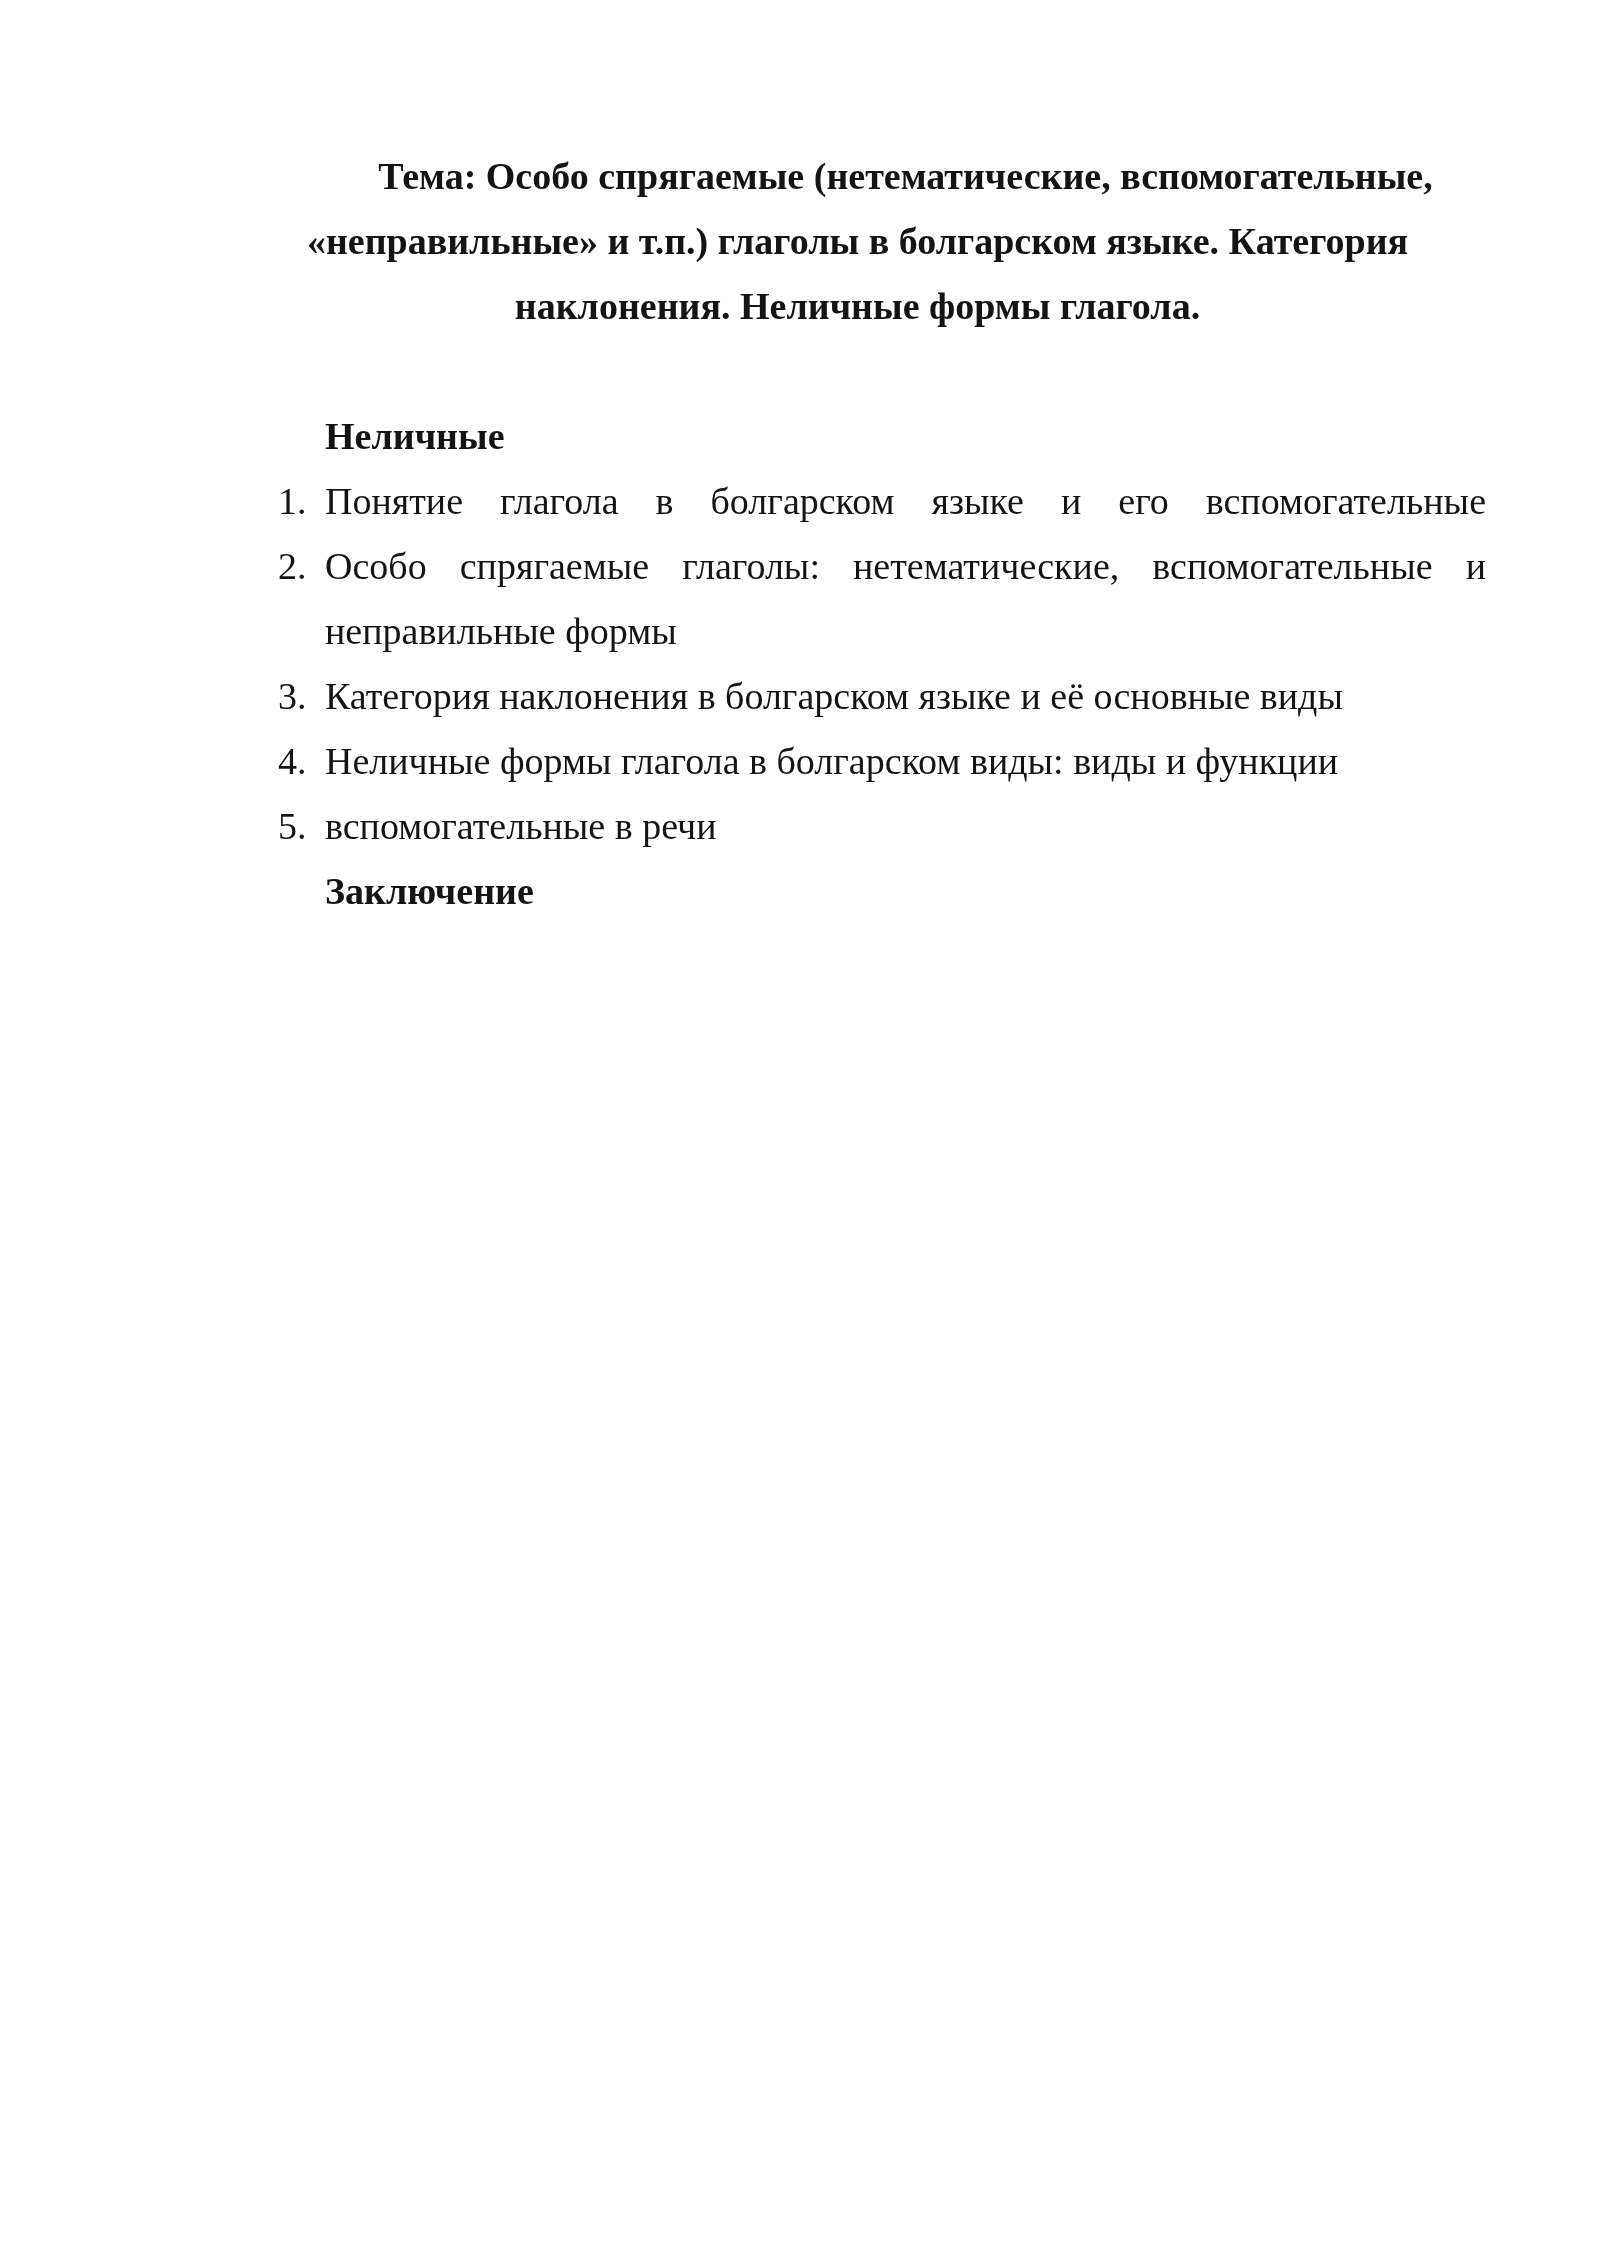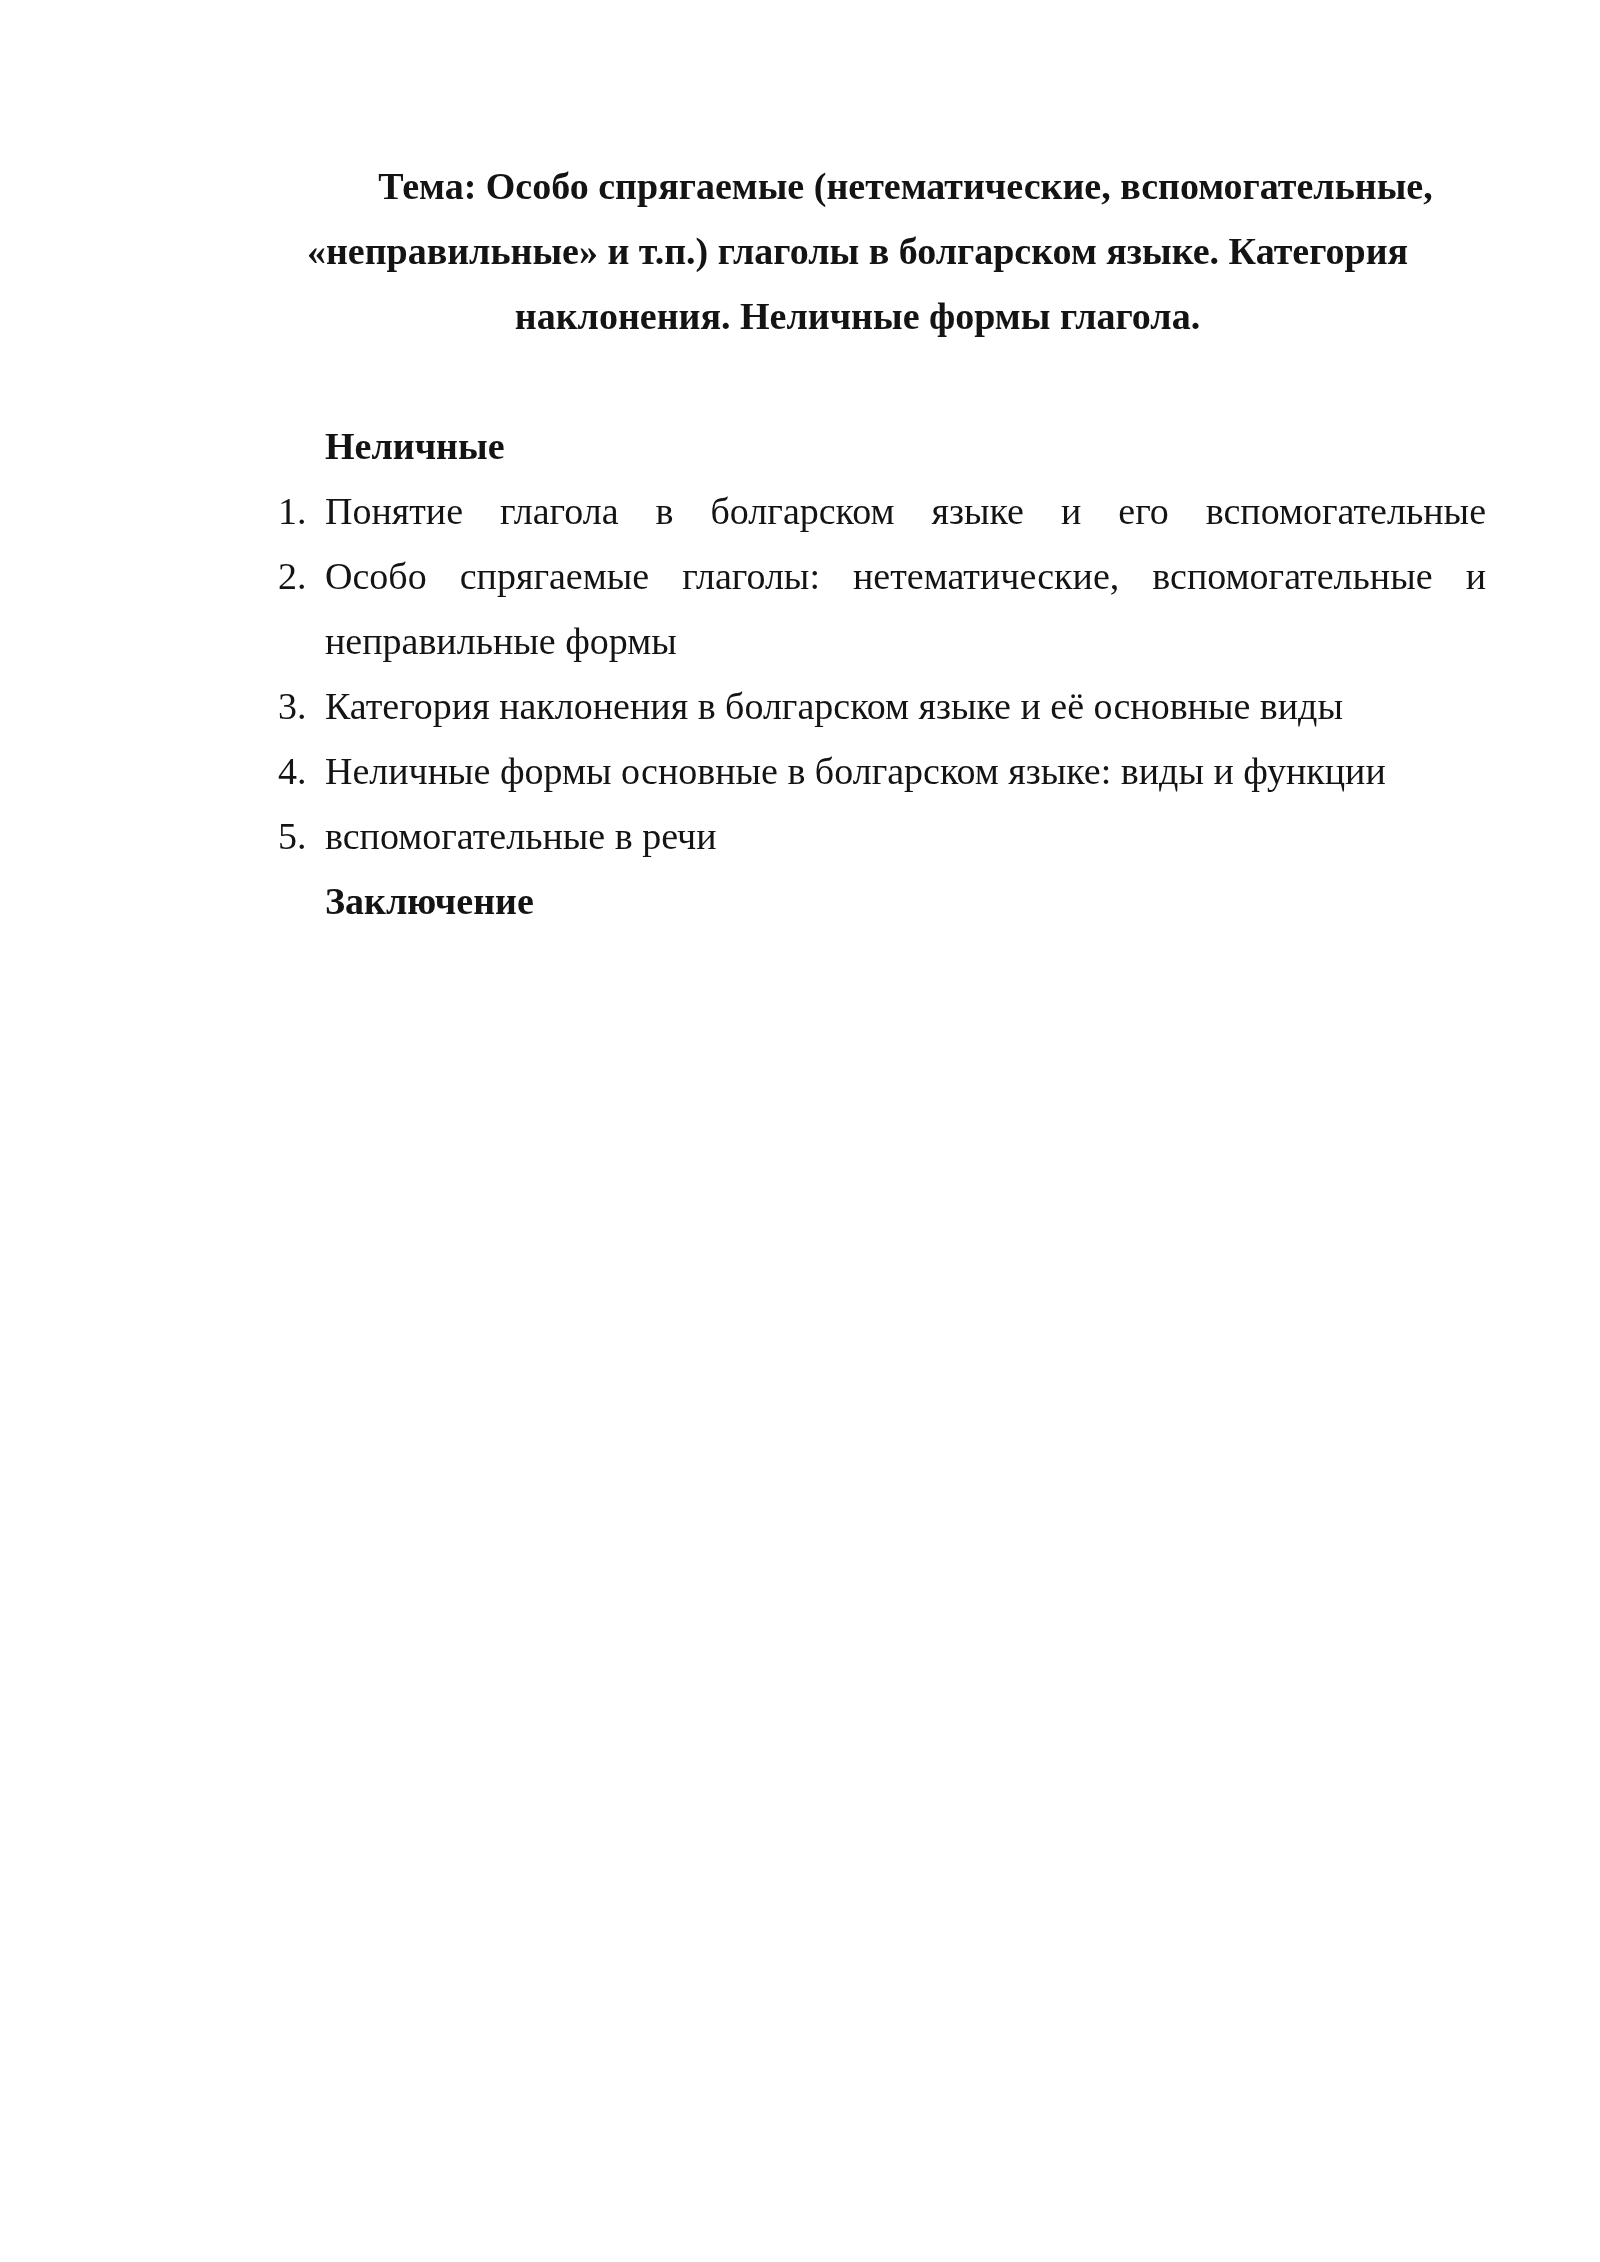--- a/index.html
+++ b/index.html
@@ -11,21 +11,21 @@
     position: relative;
     width: 1600px;
     height: 2262px;
     background: #ffffff;
     overflow: hidden;
     font-family: "Liberation Serif", "DejaVu Serif", serif;
     color: #141414;
   }
   .content {
     position: absolute;
-    top: 154px;
+    top: 144px;
     left: 229px;
     right: 114px;
   }
   .line {
     font-size: 38px;
     line-height: 65px;
     white-space: nowrap;
   }
   .wrapline { white-space: normal; }
   .bold { font-weight: bold; }
@@ -93,21 +93,21 @@
       <div class="item-row">
         <div class="item-num">3.</div>
         <div class="item-text">
           <div class="line wrapline">Категория наклонения в болгарском языке и её основные виды</div>
         </div>
       </div>
 
       <div class="item-row">
         <div class="item-num">4.</div>
         <div class="item-text">
-          <div class="line wrapline">Неличные формы основные в болгарском языке: виды и функции</div>
+          <div class="line wrapline">Неличные формы глагола в болгарском виды: виды и функции</div>
         </div>
       </div>
 
       <div class="item-row">
         <div class="item-num">5.</div>
         <div class="item-text">
           <div class="line wrapline">вспомогательные в речи</div>
         </div>
       </div>
 

